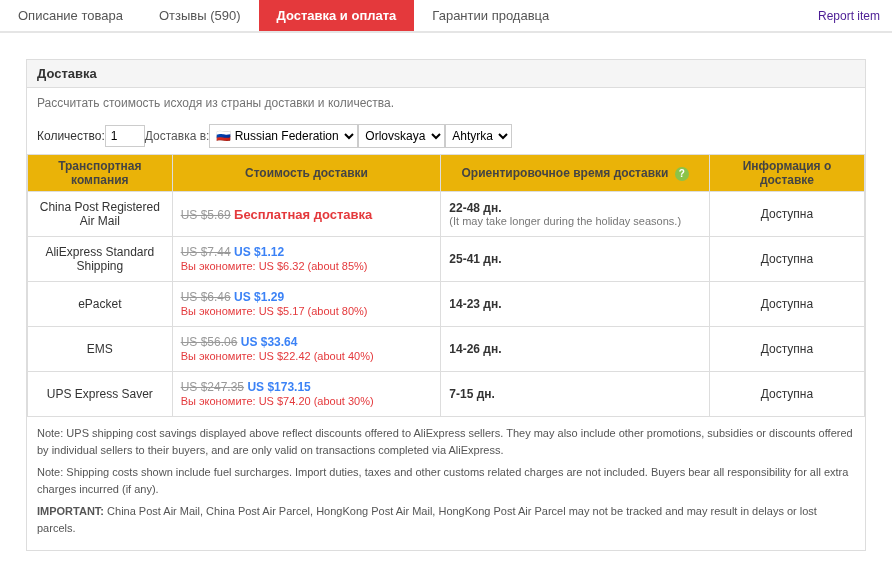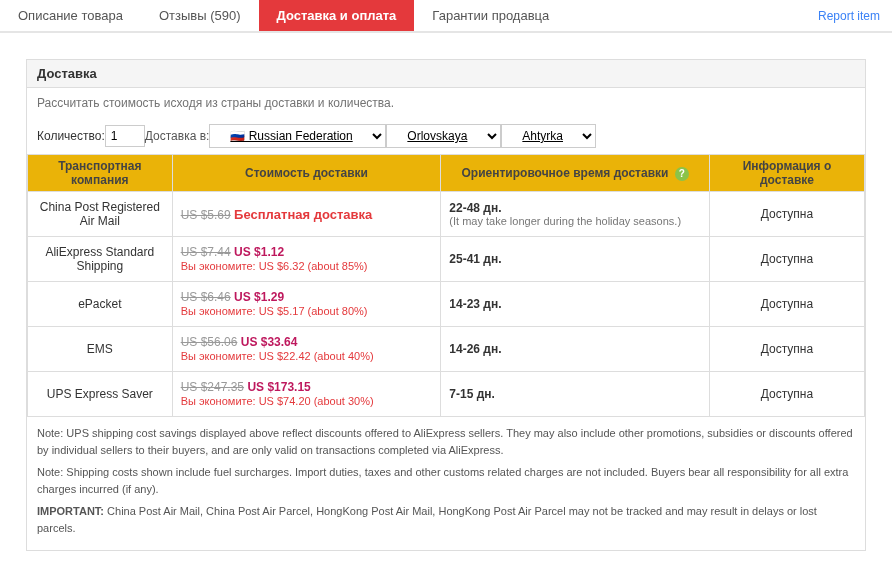--- a/index.html
+++ b/index.html
@@ -25,21 +25,21 @@
       color: #fff;
       font-weight: bold;
       text-align: right;
     }
     .top-nav .report-item {
       position: absolute;
       right: 0;
       top: 50%;
       transform: translateY(-50%);
       font-size: 12px;
-      color: #3b82f6;
+      color: #4c1d95;
       cursor: pointer;
       padding: 8px 12px;
       text-decoration: none;
     }
 
     
     .section-box {
       border: 1px solid #ddd;
       margin: 26px;
     }
@@ -64,28 +64,27 @@
     }
     .qty-input {
       width: 40px;
       border: 1px solid #ccc;
       padding: 3px 5px;
       font-size: 12px;
     }
     .ship-to-label { color: #555; }
     .select-box {
       border: 1px solid #ccc;
-      padding: 3px 16px;
+      padding: 3px 2px;
       font-size: 12px;
       background: #fff;
       cursor: pointer;
       display: inline-flex;
       align-items: center;
       gap: 4px;
-      text-decoration: underline;
     }
 
     
     .ship-table {
       width: 100%;
       border-collapse: collapse;
       margin: 0;
     }
     .ship-table th {
       background: #eab308;
@@ -101,21 +100,21 @@
       padding: 8px 8px;
       vertical-align: middle;
       font-size: 12px;
     }
     .col-company { width: 140px; text-align: center; }
     .col-cost { width: 260px; }
     .col-time { width: 260px; }
     .col-info { width: 150px; text-align: center; }
 
     .strikethrough { text-decoration: line-through; color: #999; font-size: 12px; }
-    .price-red { color: #be185d; font-weight: bold; }
+    .price-red { color: #3b82f6; font-weight: bold; }
     .save-text { color: #e4393c; font-size: 11px; }
     .free-ship { color: #e4393c; font-weight: bold; font-size: 13px; }
     .time-main { font-weight: bold; font-size: 12px; }
     .time-note { font-size: 11px; color: #777; }
     .avail { color: #333; }
     .help-icon {
       display: inline-block;
       background: #8bc34a;
       color: #fff;
       border-radius: 50%;

